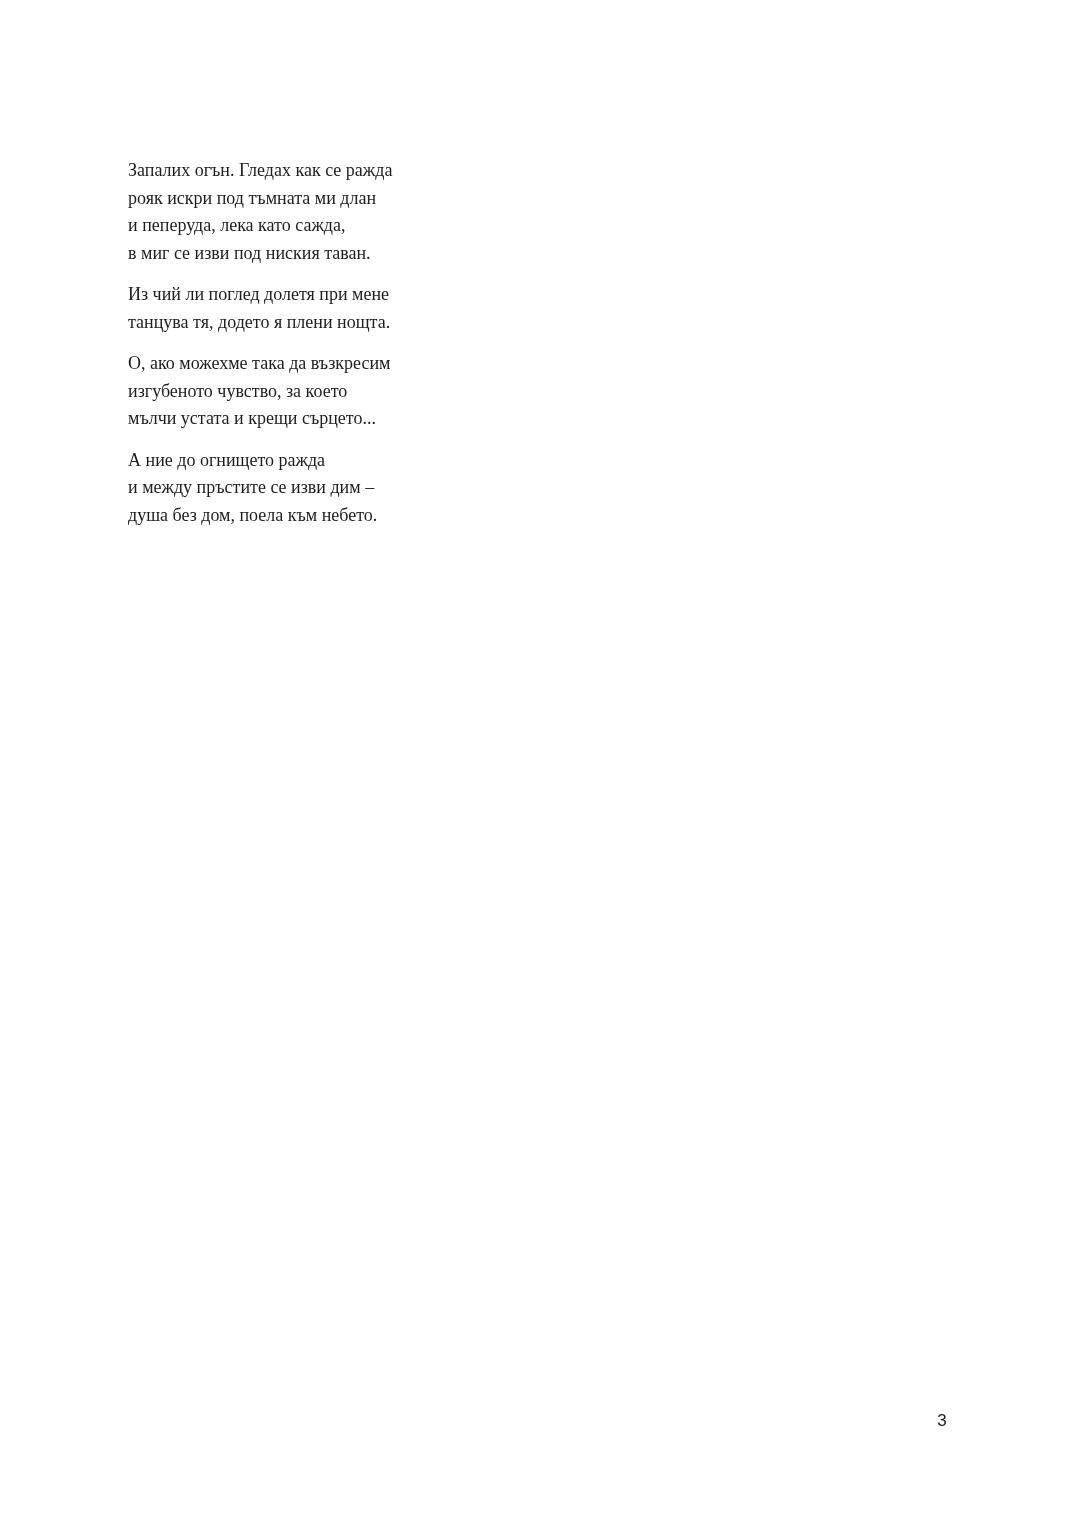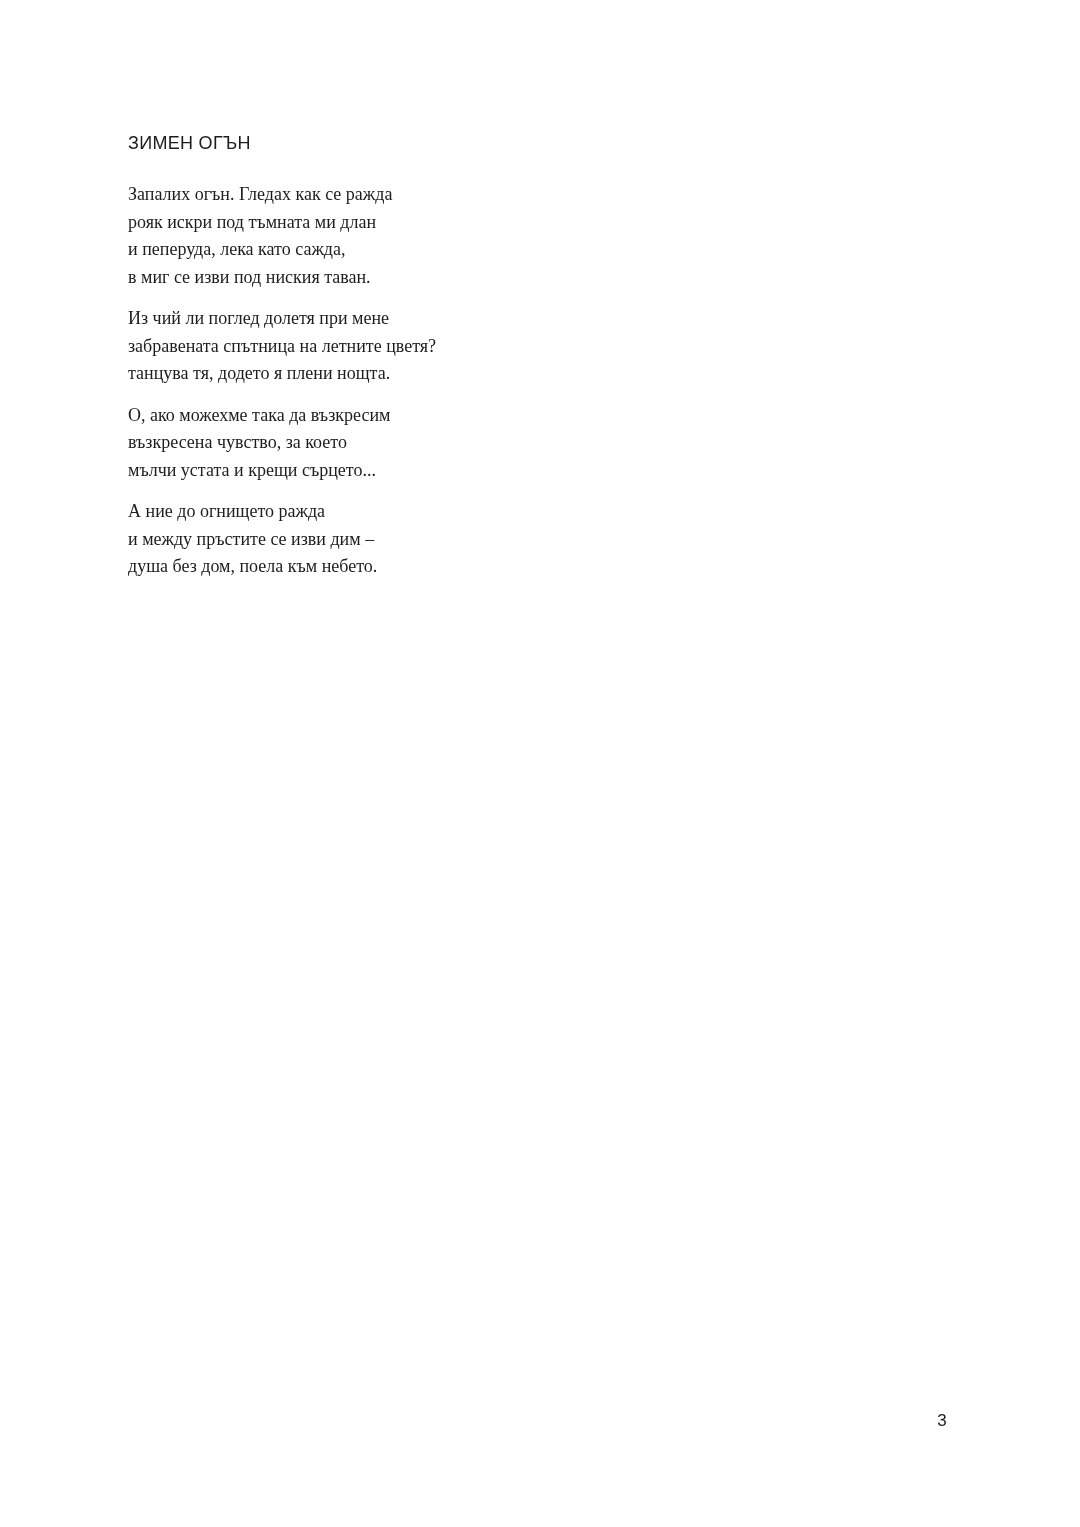--- a/index.html
+++ b/index.html
@@ -54,37 +54,35 @@
     font-size: 17px;
     line-height: 24px;
     color: #1d1d1d;
   }
 </style>
 </head>
 <body>
 
 <div class="page">
   <div class="content">
-    <h1 class="title">ЗИМЕН ОГЪН</h1>
 
     <div class="poem">
       <p class="stanza">
         <span class="line">Запалих огън. Гледах как се ражда</span>
         <span class="line">рояк искри под тъмната ми длан</span>
         <span class="line">и пеперуда, лека като сажда,</span>
         <span class="line">в миг се изви под ниския таван.</span>
       </p>
       <p class="stanza">
         <span class="line">Из чий ли поглед долетя при мене</span>
-        <span class="line">забравената спътница на летните цветя?</span>
         <span class="line">танцува тя, додето я плени нощта.</span>
       </p>
       <p class="stanza">
         <span class="line">О, ако можехме така да възкресим</span>
-        <span class="line">възкресена чувство, за което</span>
+        <span class="line">изгубеното чувство, за което</span>
         <span class="line">мълчи устата и крещи сърцето...</span>
       </p>
       <p class="stanza">
         <span class="line">А ние до огнището ражда</span>
         <span class="line">и между пръстите се изви дим –</span>
         <span class="line">душа без дом, поела към небето.</span>
       </p>
     </div>
   </div>
 

